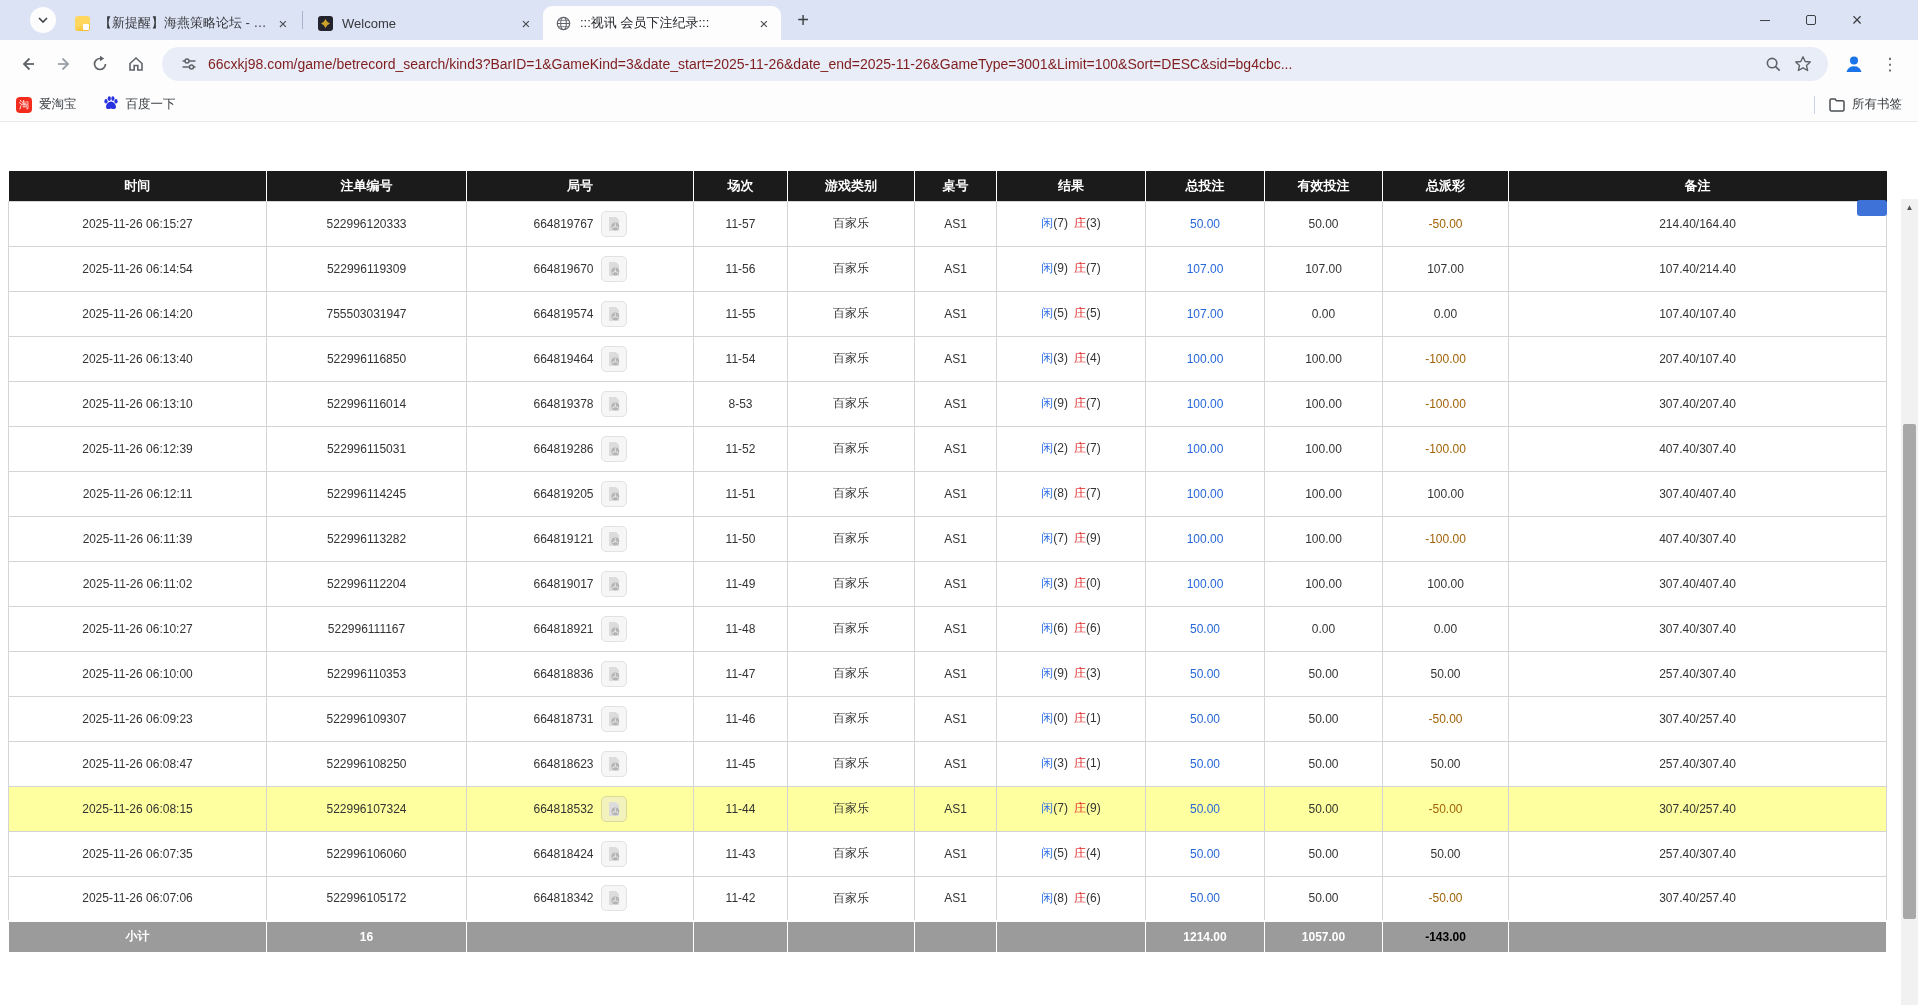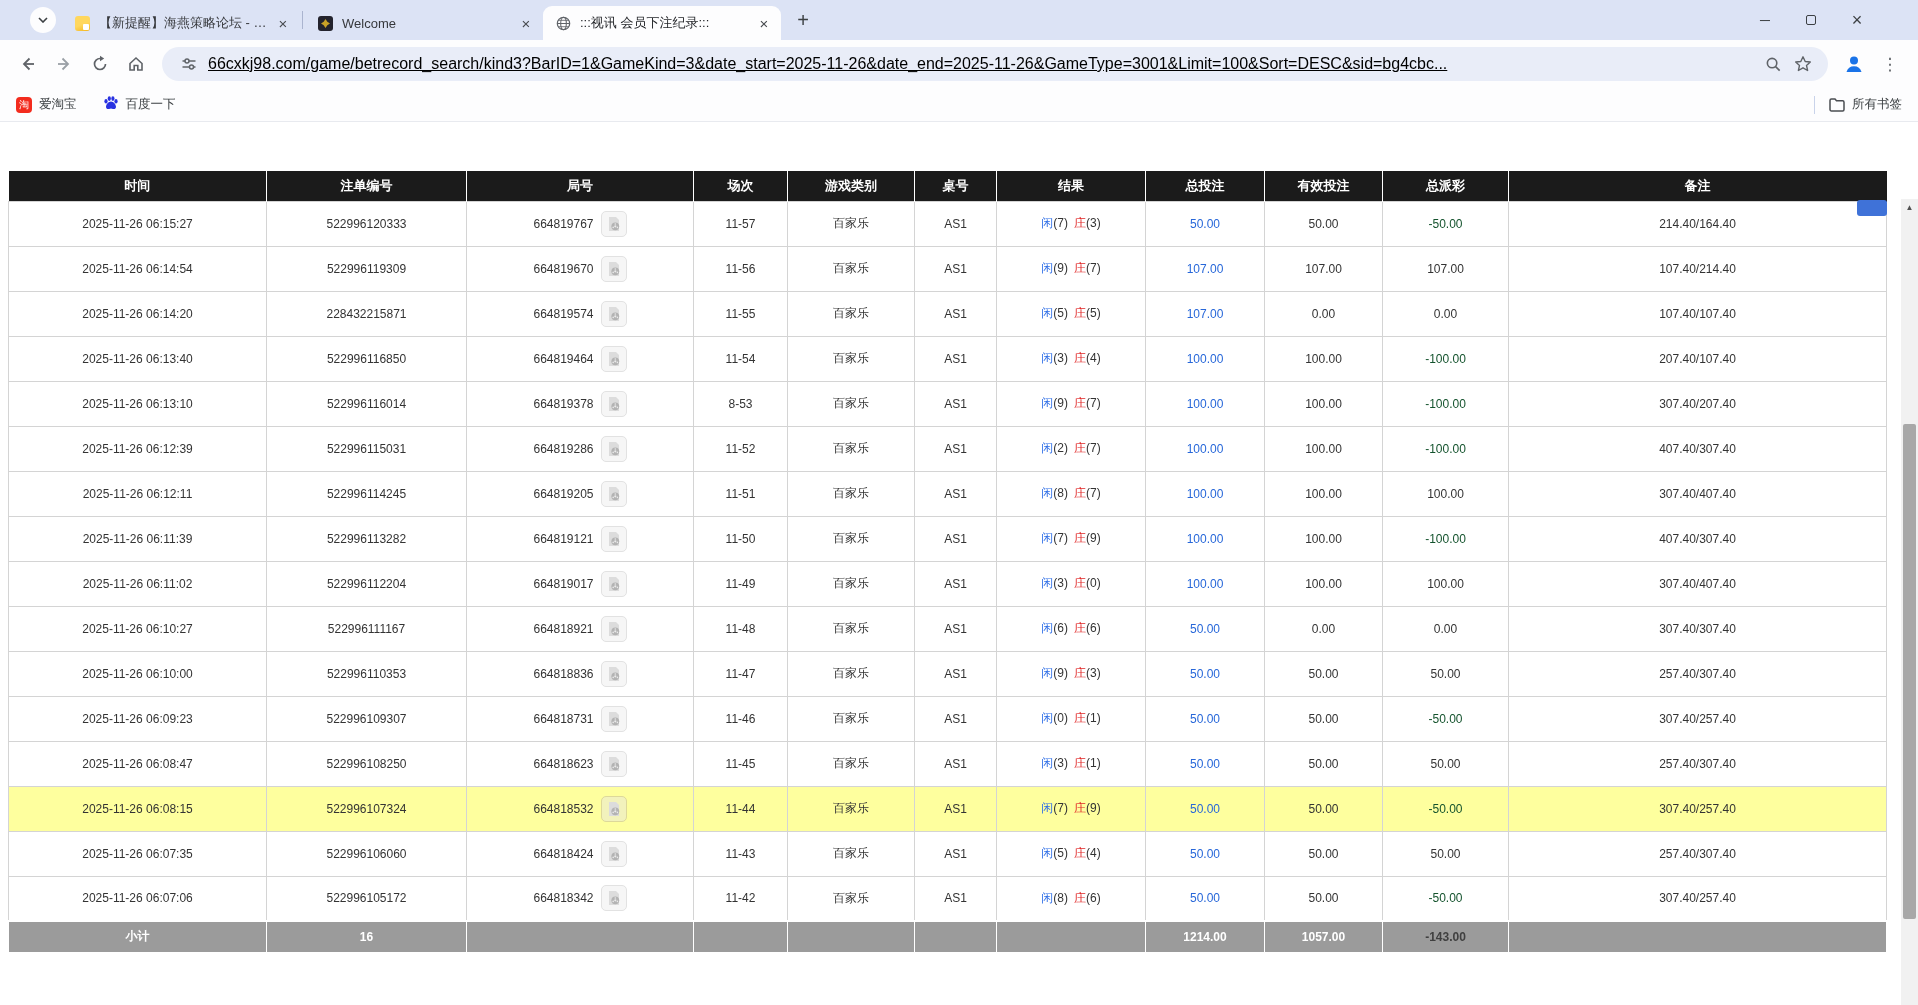--- a/index.html
+++ b/index.html
@@ -21,48 +21,48 @@
   .tab-close { width: 18px; height: 18px; border-radius: 50%; display: flex; align-items: center; justify-content: center; font-size: 15px; color: #474a4f; cursor: pointer; flex: none; }
   .tab-divider { width: 1px; height: 18px; background: #aab4cf; margin: 0 2px 11px 2px; }
   .new-tab-btn { width: 28px; height: 28px; border: none; background: transparent; font-size: 20px; color: #3c4043; margin: 0 0 6px 8px; cursor: pointer; border-radius: 50%; }
   .window-controls { position: absolute; right: 38px; top: 0; height: 40px; display: flex; }
   .win-btn { width: 46px; height: 40px; border: none; background: transparent; display: flex; align-items: center; justify-content: center; font-size: 14px; color: #3c4043; cursor: pointer; }
   .max-glyph { width: 10px; height: 10px; border: 1.4px solid #3c4043; border-radius: 2px; display: inline-block; }
   
   .toolbar { height: 48px; background: #fdfdfe; display: flex; align-items: center; padding: 0 10px; }
   .tool-btn { width: 36px; height: 36px; border: none; background: transparent; border-radius: 50%; display: flex; align-items: center; justify-content: center; cursor: pointer; flex: none; }
   .omnibox { flex: 1; height: 34px; background: #e9edf8; border-radius: 17px; display: flex; align-items: center; padding: 0 10px 0 12px; margin: 0 8px; min-width: 0; }
-  .url-text { flex: 1; font-size: 16px; color: #000000; white-space: nowrap; overflow: hidden; text-decoration: underline; }
+  .url-text { flex: 1; font-size: 14px; color: #7f1d1d; white-space: nowrap; overflow: hidden; }
   .omni-icon { width: 30px; height: 30px; border: none; background: transparent; border-radius: 50%; display: flex; align-items: center; justify-content: center; cursor: pointer; flex: none; }
   .menu-dots { font-size: 17px; color: #5f6368; }
   
   .bookmarks { height: 34px; background: #fdfdfe; display: flex; align-items: center; padding: 0 16px; font-size: 12.5px; color: #3c4043; border-bottom: 1px solid #e8eaef; }
   .bm-item { display: flex; align-items: center; gap: 7px; margin-right: 26px; cursor: pointer; }
   .bm-taobao { width: 16px; height: 16px; background: #f32c1e; border-radius: 4px; color: #fff; font-size: 10px; display: flex; align-items: center; justify-content: center; }
   .bm-spacer { flex: 1; }
   .bm-divider { width: 1px; height: 18px; background: #c9d3ea; margin-right: 14px; }
   .bm-right { display: flex; align-items: center; gap: 7px; cursor: pointer; }
   
   .page { position: relative; height: 883px; background: #fff; }
   .blue-partial { position: absolute; top: 29px; right: 31px; width: 30px; height: 16px; background: #3f72d8; border-radius: 3px; }
   table { border-collapse: collapse; table-layout: fixed; width: 1878px; margin: 49px 0 0 8px; font-size: 12px; color: #333; }
   thead th { background: #1b1b1b; color: #fff; font-weight: 700; height: 30px; border-right: 1px solid #fff; font-size: 13px; text-align: center; }
   thead th:last-child { border-right: 1px solid #1b1b1b; }
   tbody.rows td { height: 45px; border: 1px solid #d4d4d4; text-align: center; background: #fff; }
   tr.highlight td { background: #feff9e; }
   tr.highlight .video-btn { background: #f2f2bc; border-color: #ddd89a; }
   .c-total { color: #2767d9; }
-  .c-payout.neg { color: #14532d; }
+  .c-payout.neg { color: #a16207; }
   .res-player { color: #2b6ce6; }
   .res-banker { color: #e02626; margin-left: 6px; }
   .res-score { color: #333; }
   .round-no { vertical-align: middle; }
   .video-btn { display: inline-flex; width: 26px; height: 26px; background: #f6f6f6; border: 1px solid #e2e2e2; border-radius: 5px; align-items: center; justify-content: center; vertical-align: middle; margin-left: 7px; cursor: pointer; }
   tbody.foot td { background: #9b9b9b; color: #fff; font-weight: 700; height: 31px; border: 1px solid #fff; border-top: 2px solid #fff; text-align: center; font-size: 12px; }
-  tbody.foot td.c-payout { color: #404040; }
+  tbody.foot td.c-payout { color: #000000; }
   
   .scrollbar { position: absolute; top: 28px; right: 0; bottom: 0; width: 17px; background: #f1f1f1; }
   .scroll-up { height: 17px; display: flex; align-items: center; justify-content: center; font-size: 8px; color: #505050; cursor: pointer; }
   .scroll-thumb { position: absolute; top: 225px; left: 2px; right: 2px; height: 495px; background: #a8a8a8; border-radius: 2px; cursor: pointer; }
 </style>
 </head>
 <body>
 
 <div class="tabstrip">
   <button class="tab-search-btn">
@@ -285,21 +285,21 @@
       <span class="res-player">闲</span><span class="res-score">(9)</span><span class="res-banker">庄</span><span class="res-score">(7)</span>
     </td>
     <td class="c-total">107.00</td>
     <td>107.00</td>
     <td class="c-payout">107.00</td>
     <td>107.40/214.40</td>
   </tr>
 
   <tr class="data-row">
     <td>2025-11-26 06:14:20</td>
-    <td>228432215871</td>
+    <td>755503031947</td>
     <td>
       <span class="round-no">664819574</span><span class="video-btn">
               <svg width="16" height="16" viewBox="0 0 16 16">
                 <path d="M3 1 H10 L13 4 V15 H3 Z" fill="#dcdcdc"></path>
                 <circle cx="9.3" cy="10.3" r="3.9" fill="#b3b3b3"></circle>
                 <circle cx="9.3" cy="10.3" r="1.1" fill="#eaeaea"></circle>
                 <circle cx="9.3" cy="8" r="0.8" fill="#eaeaea"></circle>
                 <circle cx="7.2" cy="11.4" r="0.8" fill="#eaeaea"></circle>
                 <circle cx="11.4" cy="11.4" r="0.8" fill="#eaeaea"></circle>
               </svg>

